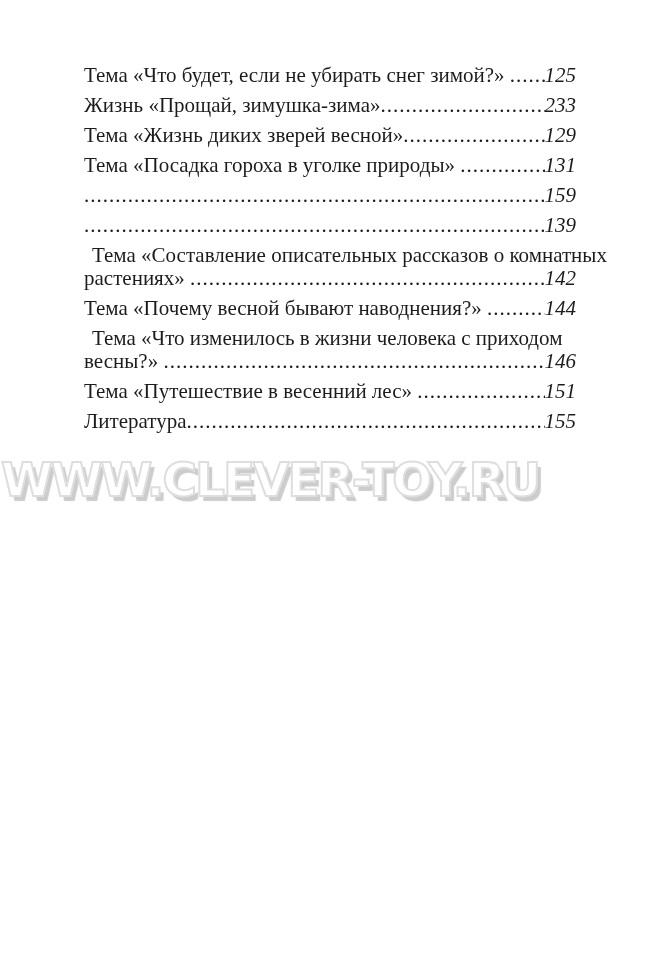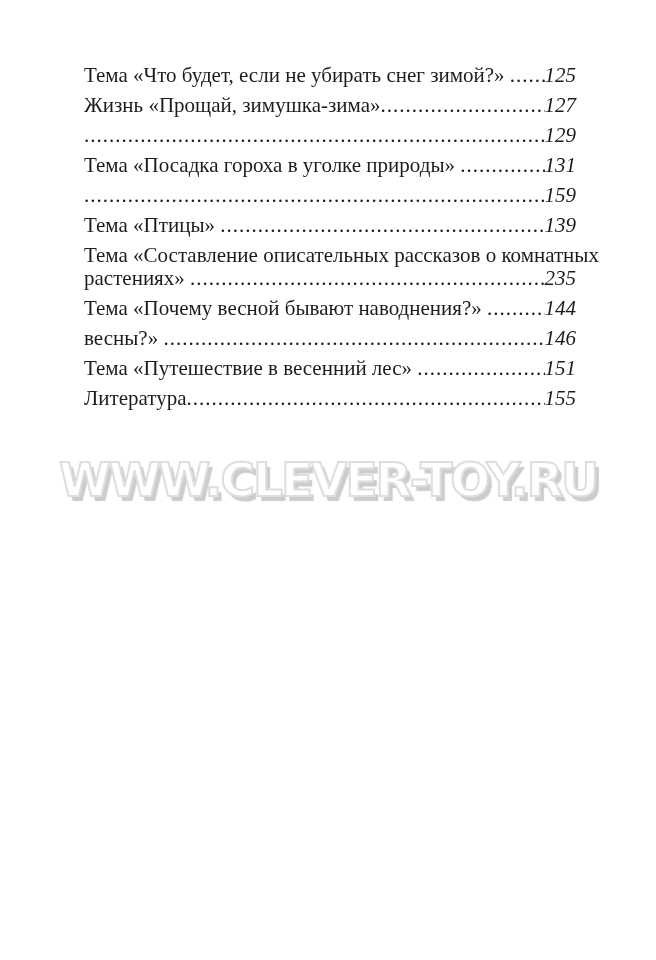--- a/index.html
+++ b/index.html
@@ -29,20 +29,21 @@
   }
   .toc-line {
     display: flex;
     align-items: baseline;
     line-height: 23px;
     margin-bottom: 7px;
     white-space: nowrap;
   }
   .toc-line.wrap-first {
     margin-bottom: 0;
+    margin-left: 8px;
   }
   .toc-title {
     white-space: pre;
     flex: 0 0 auto;
   }
   .leader {
     flex: 1 1 auto;
     overflow: hidden;
     height: 23px;
     min-width: 8px;
@@ -53,21 +54,21 @@
   }
   .toc-page {
     flex: 0 0 auto;
     text-align: right;
     font-style: italic;
   }
   .watermark {
     position: absolute;
     top: 452px;
     left: 0;
-    width: 656px;
+    width: 540px;
     text-align: center;
     font-family: "DejaVu Sans", sans-serif;
     font-weight: bold;
     font-size: 47px;
     letter-spacing: -2px;
     color: #ffffff;
     -webkit-text-stroke: 2px #dedede;
     text-shadow: 4px 5px 1px #cccccc;
     pointer-events: none;
     user-select: none;
@@ -84,61 +85,64 @@
 
     <div class="toc-line">
       <span class="toc-title">Тема «Что будет, если не убирать снег зимой?» </span>
       <span class="leader"></span>
       <span class="toc-page">125</span>
     </div>
 
     <div class="toc-line">
       <span class="toc-title">Жизнь «Прощай, зимушка-зима»</span>
       <span class="leader"></span>
-      <span class="toc-page">127</span>
+      <span class="toc-page">233</span>
     </div>
 
     <div class="toc-line">
+      <span class="toc-title">Тема «Жизнь диких зверей весной»</span>
       <span class="leader"></span>
       <span class="toc-page">129</span>
     </div>
 
     <div class="toc-line">
       <span class="toc-title">Тема «Посадка гороха в уголке природы» </span>
       <span class="leader"></span>
       <span class="toc-page">131</span>
     </div>
 
     <div class="toc-line">
       <span class="leader"></span>
       <span class="toc-page">159</span>
     </div>
 
 
     <div class="toc-line">
-      <span class="toc-title">Тема «Птицы» </span>
       <span class="leader"></span>
       <span class="toc-page">139</span>
     </div>
 
     <div class="toc-line wrap-first">
       <span class="toc-title">Тема «Составление описательных рассказов о комнатных</span>
     </div>
     <div class="toc-line">
       <span class="toc-title">растениях» </span>
       <span class="leader"></span>
-      <span class="toc-page">235</span>
+      <span class="toc-page">142</span>
     </div>
 
     <div class="toc-line">
       <span class="toc-title">Тема «Почему весной бывают наводнения?» </span>
       <span class="leader"></span>
       <span class="toc-page">144</span>
     </div>
 
+    <div class="toc-line wrap-first">
+      <span class="toc-title">Тема «Что изменилось в жизни человека с приходом</span>
+    </div>
     <div class="toc-line">
       <span class="toc-title">весны?» </span>
       <span class="leader"></span>
       <span class="toc-page">146</span>
     </div>
 
     <div class="toc-line">
       <span class="toc-title">Тема «Путешествие в весенний лес» </span>
       <span class="leader"></span>
       <span class="toc-page">151</span>

